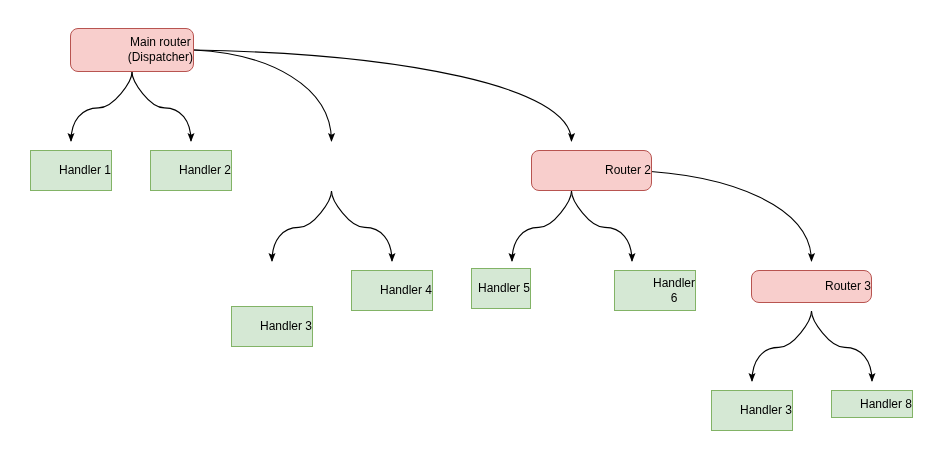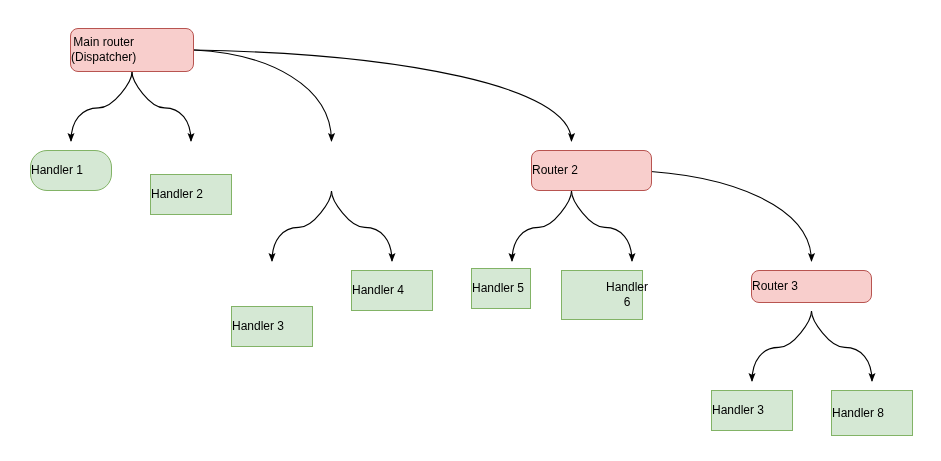--- a/index.html
+++ b/index.html
@@ -23,21 +23,21 @@
     top: 0;
     width: 941px;
     height: 461px;
     pointer-events: none;
   }
   .node {
     position: absolute;
     box-sizing: border-box;
     display: flex;
     align-items: center;
-    justify-content: flex-start;
+    justify-content: flex-end;
     text-align: center;
     font-size: 12px;
     line-height: 15px;
     color: #000000;
     z-index: 2;
   }
   .node-router {
     background: #f8cecc;
     border: 1px solid #b85450;
     border-radius: 8px;
@@ -76,54 +76,54 @@
         <path d="M 811.5 311 C 811.5 320.8, 793.65 347.4, 778.775 347.4 C 762.71 347.4, 752 360, 752 381" marker-end="url(#arrowhead)"></path>
         <path d="M 811.5 311 C 811.5 320.8, 829.65 347.4, 844.775 347.4 C 861.11 347.4, 872 360, 872 381" marker-end="url(#arrowhead)"></path>
       </g>
   </svg>
 
   <div class="node node-router" style="left: 70px; top: 28px; width: 124px; height: 44px;">
     <span class="node-label">Main router
 (Dispatcher)</span>
   </div>
 
-  <div class="node node-handler" style="left: 30px; top: 150px; width: 82px; height: 41px; border-radius: 17px;">
+  <div class="node node-handler" style="left: 30px; top: 150px; width: 82px; height: 41px;">
     <span class="node-label">Handler 1</span>
   </div>
 
-  <div class="node node-handler" style="left: 150px; top: 150px; width: 82px; height: 41px; margin-top: 24px;">
+  <div class="node node-handler" style="left: 150px; top: 150px; width: 82px; height: 41px;">
     <span class="node-label">Handler 2</span>
   </div>
 
 
   <div class="node node-router" style="left: 511px; top: 150px; width: 121px; height: 41px; margin-left: 20px;">
     <span class="node-label">Router 2</span>
   </div>
 
   <div class="node node-handler" style="left: 231px; top: 270px; width: 82px; height: 41px; margin-top: 36px;">
     <span class="node-label">Handler 3</span>
   </div>
 
   <div class="node node-handler" style="left: 351px; top: 270px; width: 82px; height: 41px;">
     <span class="node-label">Handler 4</span>
   </div>
 
   <div class="node node-handler" style="left: 471px; top: 268px; width: 60px; height: 41px;">
     <span class="node-label">Handler 5</span>
   </div>
 
-  <div class="node node-handler" style="left: 561px; top: 270px; width: 82px; height: 50px; padding-left: 44px;">
+  <div class="node node-handler" style="left: 614px; top: 270px; width: 82px; height: 41px; padding-left: 44px;">
     <span class="node-label">Handler 6</span>
   </div>
 
   <div class="node node-router" style="left: 751px; top: 270px; width: 121px; height: 33px;">
     <span class="node-label">Router 3</span>
   </div>
 
   <div class="node node-handler" style="left: 711px; top: 390px; width: 82px; height: 41px;">
     <span class="node-label">Handler 3</span>
   </div>
 
-  <div class="node node-handler" style="left: 831px; top: 390px; width: 82px; height: 46px;">
+  <div class="node node-handler" style="left: 831px; top: 390px; width: 82px; height: 28px;">
     <span class="node-label">Handler 8</span>
   </div>
 
 </div>
 
 </body></html>

